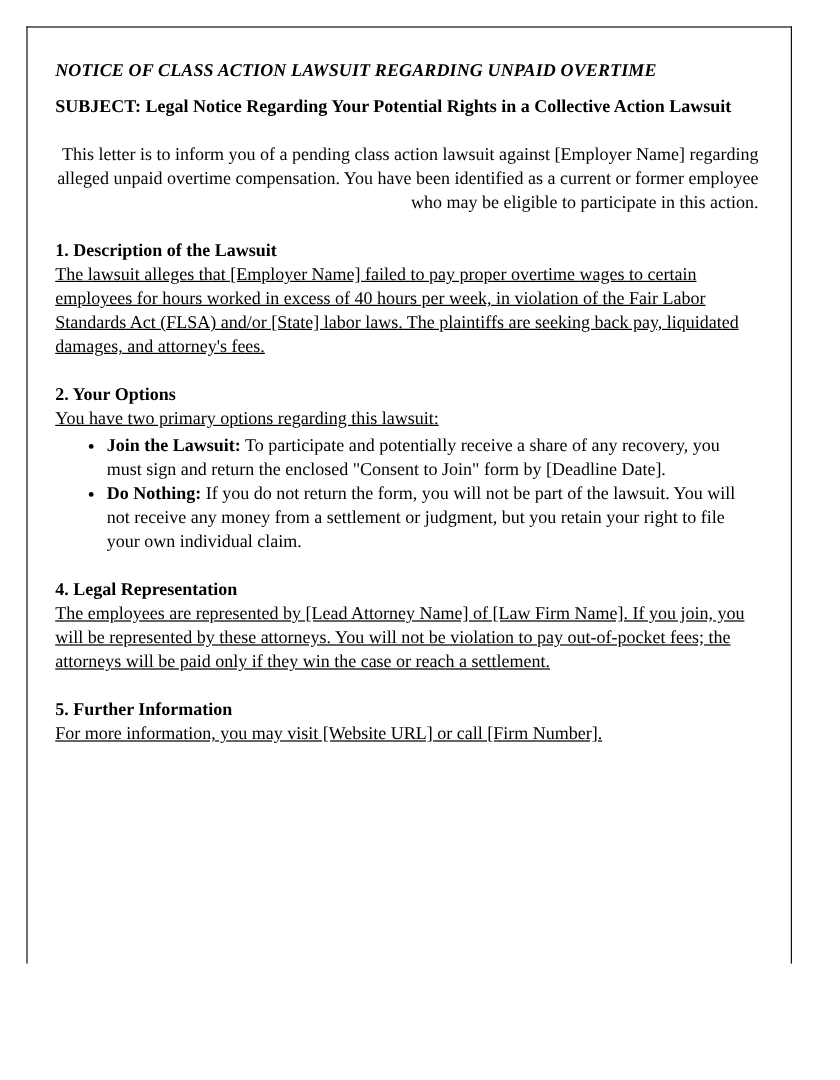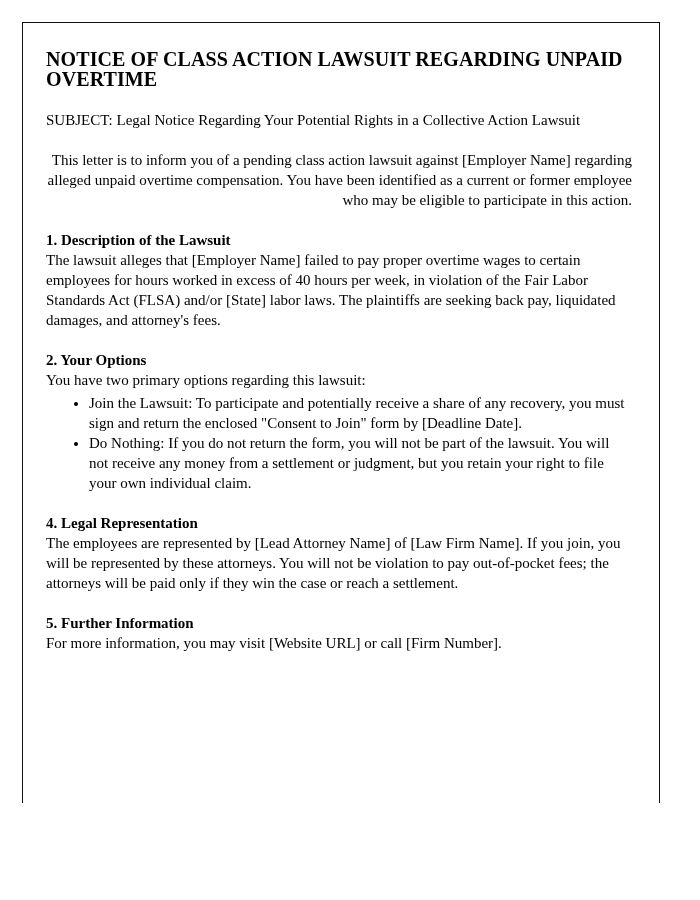--- a/index.html
+++ b/index.html
@@ -37,74 +37,76 @@
     left: 23px;            
     top: 26px;
     width: 586px;          
     font-size: 15px;
     line-height: 20px;
     text-align: left;
   }
 
   .doc-title {
     font-weight: bold;
-    font-size: 20px;
+    font-size: 15px;
     line-height: 20px;
     letter-spacing: 0.1px;
-    margin: 0 0 21px 0;
+    margin: 0 0 10px 0;
+    font-style: italic;
   }
 
   .meta-block {
     margin: 0 0 20px 0;
   }
   .meta-line {
     line-height: 20px;
   }
   .meta-label {
     font-weight: bold;
   }
 
   .subject-block {
-    font-weight: normal;
+    font-weight: bold;
     line-height: 20px;
     margin: 0 0 20px 0;
   }
 
   p.para {
     margin: 0 0 20px 0;
     line-height: 20px;
     text-align: right;
   }
 
   .section {
     margin: 0 0 20px 0;
   }
   .section-heading {
     font-weight: bold;
     line-height: 20px;
   }
   .section-text {
     line-height: 20px;
+    text-decoration: underline;
   }
 
   ul.options-list {
     margin: 0 0 20px 0;
     padding: 0 0 0 43px;   
     list-style: disc outside;
   }
   ul.options-list li {
     line-height: 20px;
     margin: 0;
     padding: 0;
   }
   ul.options-list li::marker {
     font-size: 13px;
   }
   .option-label {
-    font-weight: normal;
+    font-weight: bold;
   }
 </style>
 </head>
 <body>
 
 <div id="document-page">
   <div id="document-body">
 
     <div class="doc-title">NOTICE OF CLASS ACTION LAWSUIT REGARDING UNPAID OVERTIME</div>
 

